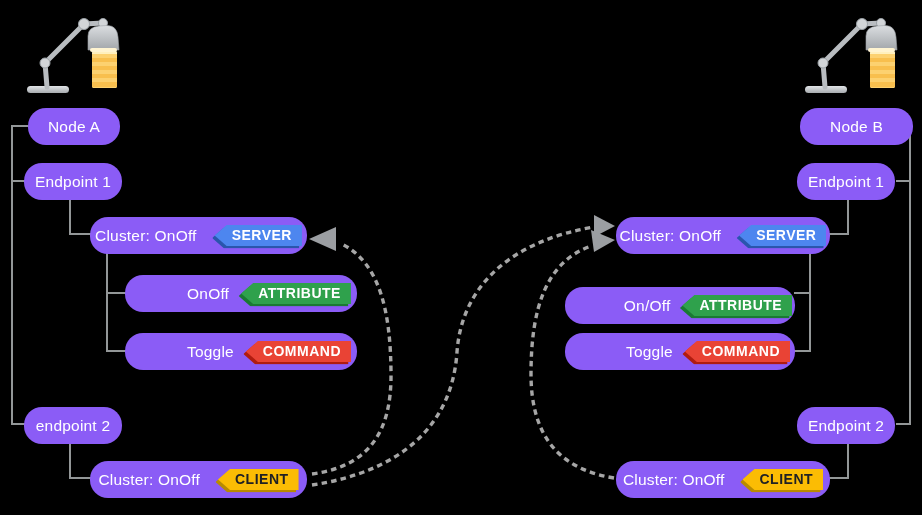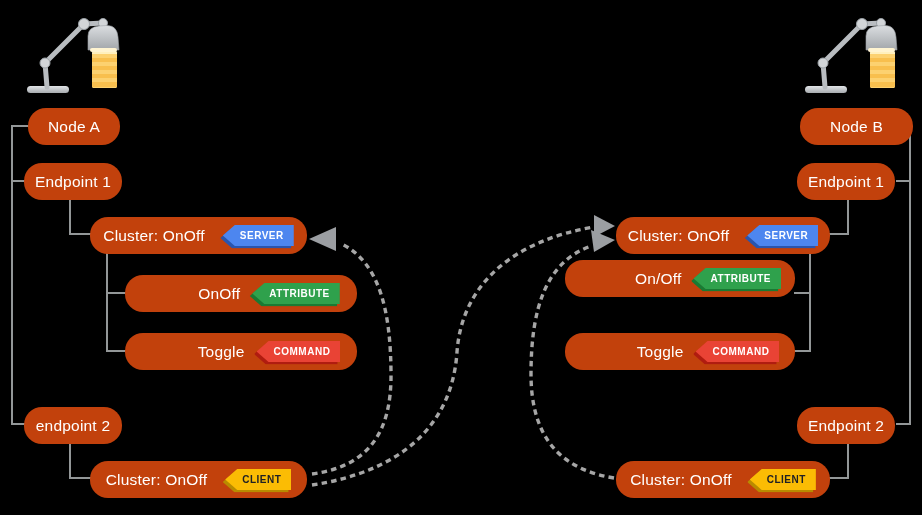--- a/index.html
+++ b/index.html
@@ -7,30 +7,30 @@
     position:relative;width:922px;height:515px;background:#000000;overflow:hidden;
     font-family:"Liberation Sans","DejaVu Sans",sans-serif;
   }
   .overlay{position:absolute;left:0;top:0;z-index:0;}
   .lamp{position:absolute;z-index:1;}
   .hline{stroke:#939798;stroke-width:2;fill:none;}
   .dash{stroke:#a6a6a6;stroke-width:3.4;fill:none;stroke-dasharray:5.5 4.2;}
   .ah{fill:#9b9ea2;}
   .box{
     position:absolute;z-index:2;box-sizing:border-box;
-    background:#c2410c;border-radius:18px;height:37px;
+    background:#8b5cf6;border-radius:18px;height:37px;
     display:flex;align-items:center;justify-content:center;
     color:#fff;font-size:15.5px;font-weight:500;letter-spacing:.2px;
   }
   .cluster{gap:18px;}
   .item{gap:12px;padding-left:56px;}
   .lbl{white-space:nowrap;}
   .badge{
     position:relative;display:inline-block;height:21px;line-height:21px;
-    padding:0 10px 0 17px;font-size:10px;font-weight:700;letter-spacing:.5px;
+    padding:0 10px 0 17px;font-size:14px;font-weight:700;letter-spacing:.5px;
     color:#fff;white-space:nowrap;
   }
   .badge .shadow,.badge .face{
     position:absolute;inset:0;
     clip-path:polygon(12px 0,100% 0,100% 100%,12px 100%,0 50%);
   }
   .badge .shadow{transform:translate(-2.5px,2.5px);}
   .badge .txt{position:relative;z-index:1;}
   .badge.server .face{background:#4d86ef;}   .badge.server .shadow{background:#2a55ad;}
   .badge.attribute .face{background:#2fa14c;}.badge.attribute .shadow{background:#1a7a33;}
@@ -188,21 +188,21 @@
 
   <div class="box cluster" style="left:616px;top:217px;width:214px;">
     <span class="lbl">Cluster: OnOff</span>
     <span class="badge server">
       <i class="shadow"></i>
       <i class="face"></i>
       <b class="txt">SERVER</b>
     </span>
   </div>
 
-  <div class="box item" style="left:565px;top:260px;width:230px;">
+  <div class="box item" style="left:565px;top:287px;width:230px;">
     <span class="lbl">On/Off</span>
     <span class="badge attribute">
       <i class="shadow"></i>
       <i class="face"></i>
       <b class="txt">ATTRIBUTE</b>
     </span>
   </div>
 
   <div class="box item" style="left:565px;top:333px;width:230px;">
     <span class="lbl">Toggle</span>

